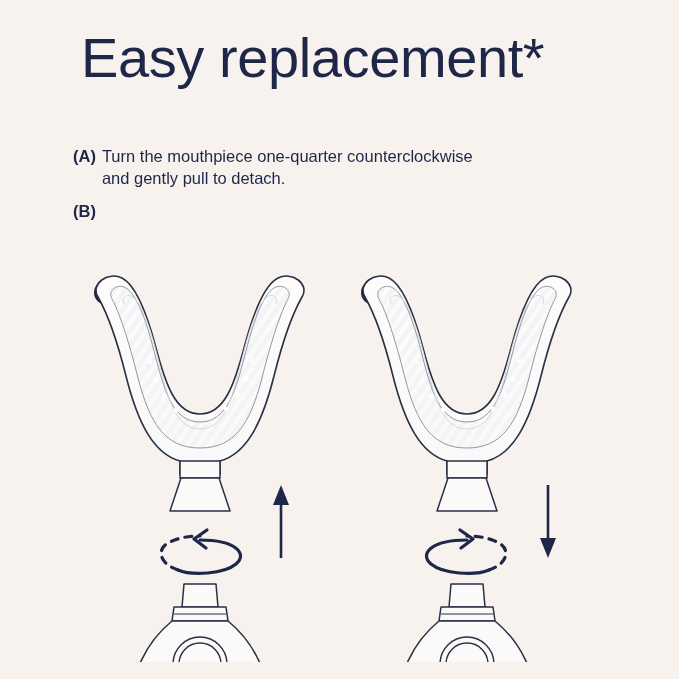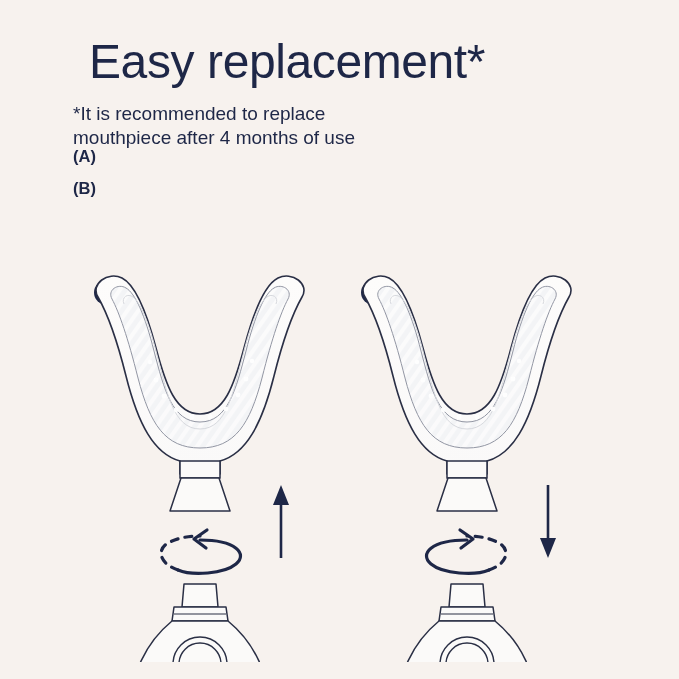--- a/index.html
+++ b/index.html
@@ -23,26 +23,26 @@
   }
 
   
   .header {
     position: absolute;
     left: 73px;
     top: 22px;
     width: 560px;
   }
   .title {
-    font-size: 48px;
+    font-size: 56px;
     font-weight: 300;
     line-height: 1.0;
     letter-spacing: -0.4px;
     color: #1E2747;
-    margin: 16px;
+    margin: 8px;
     white-space: nowrap;
   }
   .subtitle {
     font-size: 19px;
     font-weight: 400;
     line-height: 1.28;
     color: #1E2747;
     margin: 7px 0 0 0;
     max-width: 330px;
   }
@@ -116,26 +116,26 @@
     height: 400px;
   }
 </style>
 </head>
 <body>
 
 <div class="page">
 
   <div class="header">
     <h1 class="title">Easy replacement*</h1>
-    <p class="subtitle">*It is recommended to replace mouthpiece after 4 months of use</p>
   </div>
 
   <div class="steps">
     <div class="step">
       <span class="step-letter">(A)</span>
+      <span class="step-text">Turn the mouthpiece one-quarter counterclockwise and gently pull to detach.</span>
     </div>
     <div class="step">
       <span class="step-letter">(B)</span>
     </div>
   </div>
 
   <div class="illustration">
 
     <div class="panel panel-a">
       <div class="badge">A</div>

